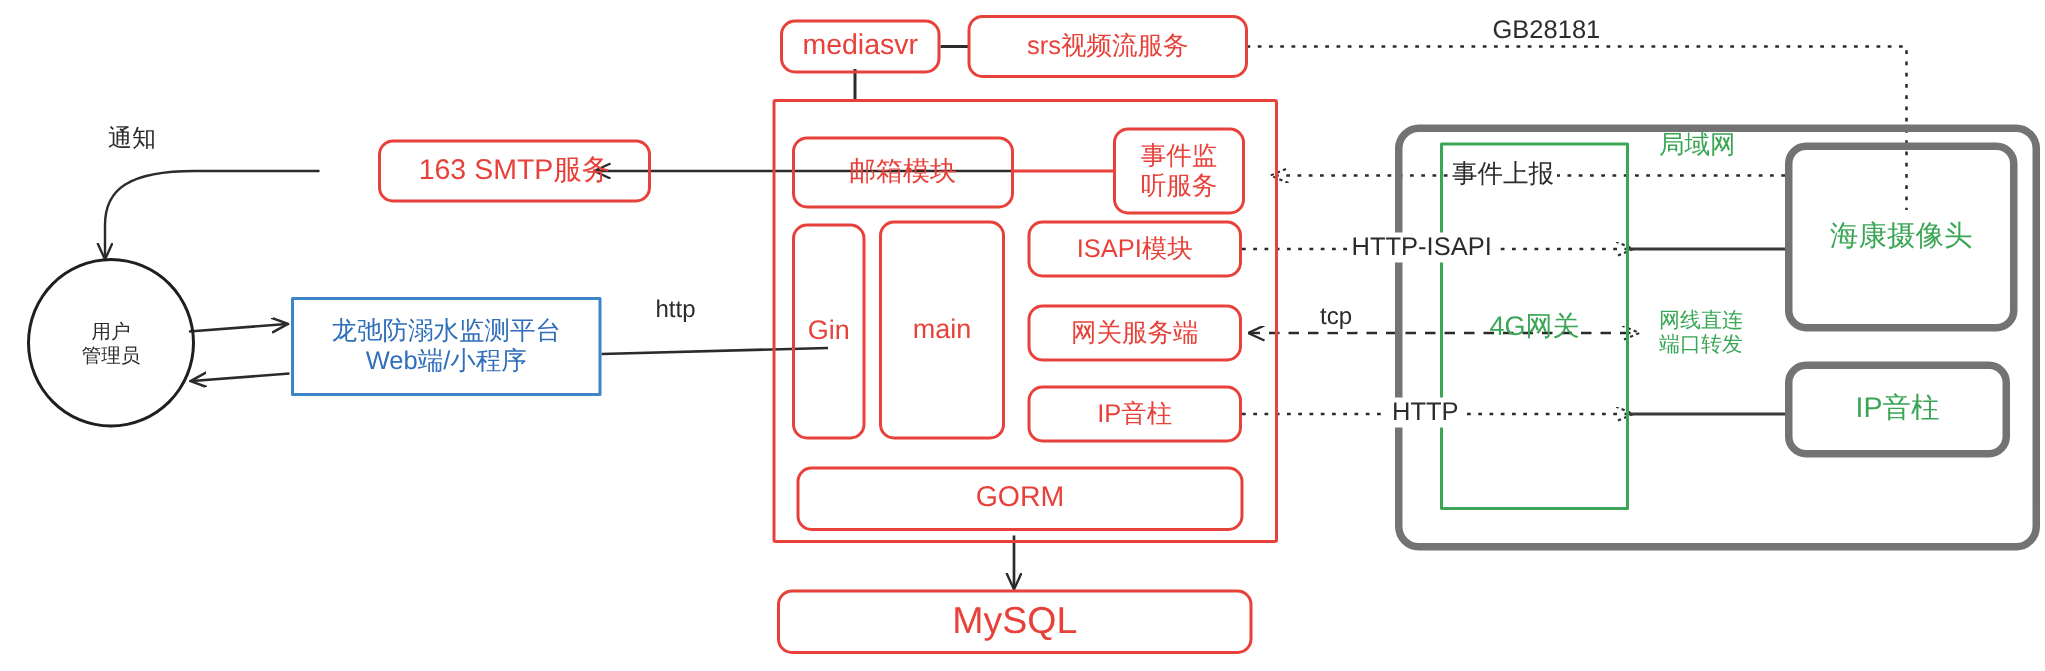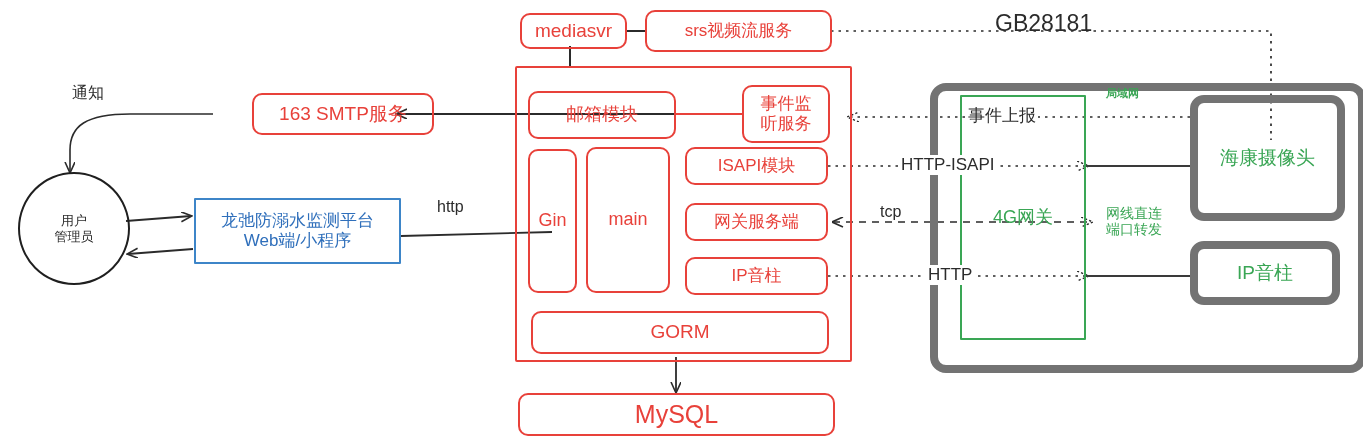--- a/index.html
+++ b/index.html
@@ -32,21 +32,21 @@
     border-radius: 10px;
     color: #e8413a;
     background: transparent;
   }
   .red-container {
     border: 2px solid #e8413a;
     border-radius: 2px;
     background: transparent;
   }
   .green-box {
-    border: 8px solid #737373;
+    border: 5px solid #737373;
     border-radius: 14px;
     color: #3aa655;
     background: transparent;
   }
   .green-rect {
     border: 2px solid #3aa655;
     border-radius: 1px;
     background: transparent;
   }
   .blue-box {
@@ -153,21 +153,21 @@
 
   <div class="node blue-box" style="left:194px; top:198px; width:207px; height:66px; font-size:17px;">龙弛防溺水监测平台
 Web端/小程序</div>
 
   <div class="label" style="left:437px; top:198px; font-size:16px;">http</div>
 
   <div class="node red-box" style="left:520px; top:13px; width:107px; height:36px; font-size:19px;">mediasvr</div>
 
   <div class="node red-box" style="left:645px; top:10px; width:187px; height:42px; font-size:17px;">srs视频流服务</div>
 
-  <div class="label" style="left:995px; top:10px; font-size:23px;">GB28181</div>
+  <div class="label" style="left:995px; top:10px; font-size:17px;">GB28181</div>
 
   <div class="red-container" style="position:absolute; left:515px; top:66px; width:333px; height:292px;"></div>
 
   <div class="node red-box" style="left:528px; top:91px; width:148px; height:48px; font-size:18px;">邮箱模块</div>
 
   <div class="node red-box" style="left:742px; top:85px; width:88px; height:58px; font-size:17px;">事件监
 听服务</div>
 
   <div class="node red-box" style="left:685px; top:147px; width:143px; height:38px; font-size:17px;">ISAPI模块</div>
 
@@ -178,21 +178,21 @@
   <div class="node red-box" style="left:528px; top:149px; width:49px; height:144px; font-size:18px;">Gin</div>
 
   <div class="node red-box" style="left:586px; top:147px; width:84px; height:146px; font-size:18px;">main</div>
 
   <div class="node red-box" style="left:531px; top:311px; width:298px; height:43px; font-size:19px;">GORM</div>
 
   <div class="node red-box" style="left:518px; top:393px; width:317px; height:43px; font-size:25px;">MySQL</div>
 
   <div class="green-box" style="position:absolute; left:930px; top:83px; width:420px; height:274px; border-radius:16px;"></div>
 
-  <div class="green-label" style="left:1106px; top:87px; font-size:11px;font-weight:bold;">局域网</div>
+  <div class="green-label" style="left:1106px; top:87px; font-size:17px;">局域网</div>
 
   <div class="node green-rect" style="left:960px; top:95px; width:126px; height:245px; font-size:18px; color:#3aa655; align-items:center;">4G网关</div>
 
   <div class="label" style="left:966px; top:106px; font-size:17px; background:#ffffff; padding:0 2px;">事件上报</div>
 
   <div class="label" style="left:898px; top:155px; font-size:17px; background:#ffffff; padding:0 3px;">HTTP-ISAPI</div>
 
   <div class="label" style="left:878px; top:203px; font-size:16px; background:#ffffff; padding:0 2px;">tcp</div>
 
   <div class="label" style="left:925px; top:265px; font-size:17px; background:#ffffff; padding:0 3px;">HTTP</div>

